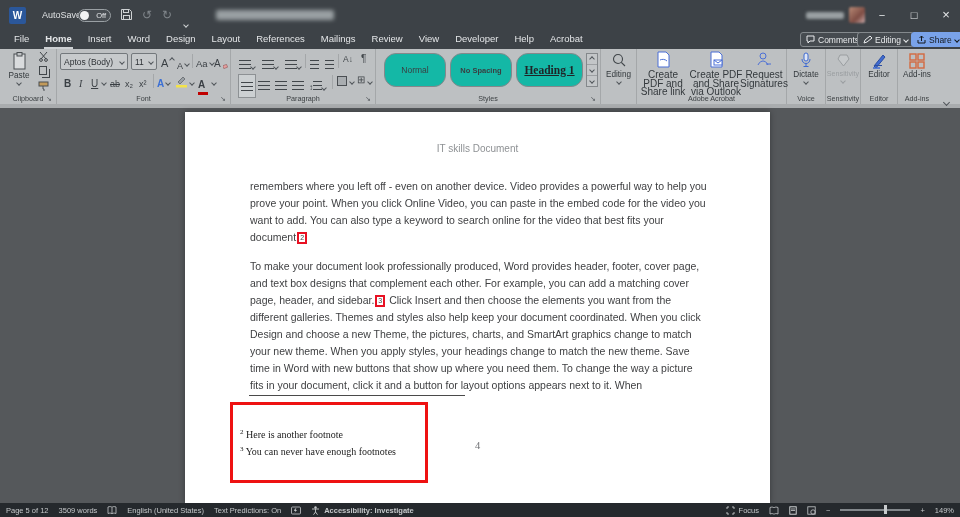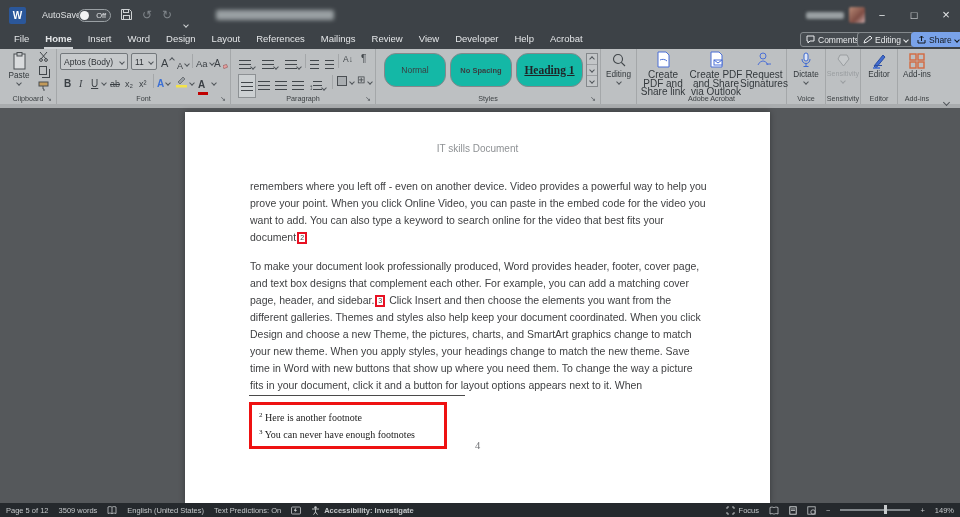--- a/index.html
+++ b/index.html
@@ -63,21 +63,21 @@
   .acrolbl { font-size:10px; line-height:8.5px; text-align:center; color:#33383c; margin-top:3px; }
   .grayed { color:#9a9ea1 !important; }
 
   
   .canvas { left:0; top:112px; width:960px; height:391px; background:#55585b; }
   .page { position:absolute; left:185px; top:0; width:585px; height:391px; background:#ffffff; box-shadow:0 0 6px rgba(0,0,0,.35); }
   .doc-heading { position:absolute; top:31px; left:0; right:0; text-align:center; font-size:10px; color:#8e9194; }
   .para { position:absolute; left:65px; width:458px; font-size:10.5px; line-height:17px; color:#3e3f41; }
   .refbox { display:inline-block; border:2px solid #e81123; padding:0 1px; margin:0 1px; font-size:7px; line-height:8px; vertical-align:1px; color:#3e3f41; background:#fff; }
   .fnsep { position:absolute; left:64px; top:283px; width:216px; border-top:1.5px solid #4a4a4a; }
-  .fnbox { position:absolute; left:64px; top:290px; width:198px; border:3px solid #ee1111; padding:3px 7px; }
+  .fnbox { position:absolute; left:45px; top:290px; width:198px; border:3px solid #ee1111; padding:20px 7px; }
   .fnline { font-family:"Liberation Serif",serif; font-size:10px; line-height:14px; color:#222; }
   .fnline sup { font-size:7px; }
   .pagenum { position:absolute; top:328px; left:0; right:0; text-align:center; font-family:"Liberation Serif",serif; font-size:10.5px; color:#707275; }
 
   
   .statusbar { left:0; top:503px; width:960px; height:14px; background:#25292d; color:#c6c9cb; font-size:7.5px;
                display:flex; align-items:center; padding:0 6px; gap:10px; }
   .statusbar .grp { display:flex; align-items:center; gap:4px; white-space:nowrap; }
   .zoomtrack { width:70px; height:2px; background:#82878b; position:relative; }
   .zoomthumb { position:absolute; left:44px; top:-4px; width:3px; height:9px; background:#c8cbcd; }

